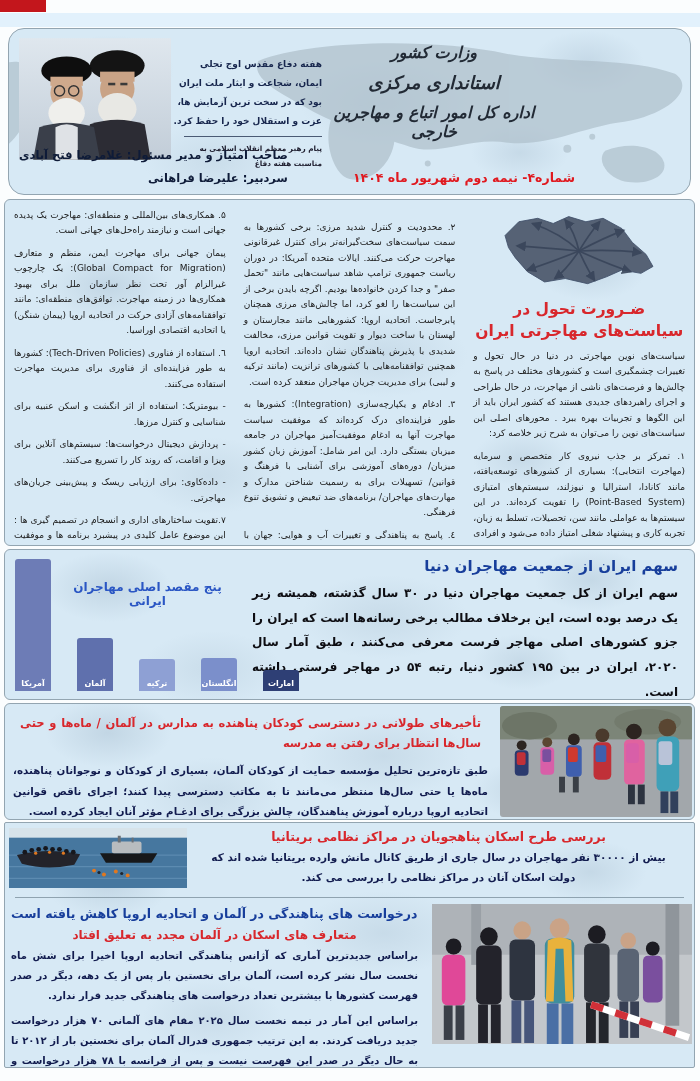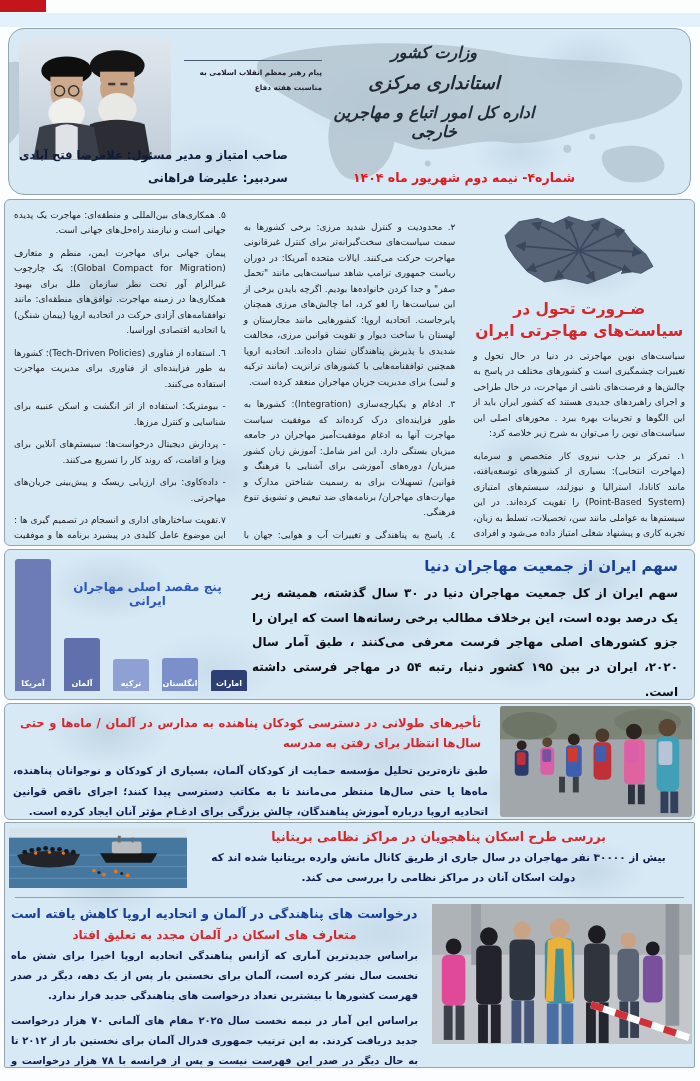--- a/index.html
+++ b/index.html
@@ -42,21 +42,21 @@
   .iranmap{display:block;margin:0 auto;width:190px;height:86px;}
   .main-title{margin:4px 0 6px 0;text-align:center;color:#d8272c;font-weight:bold;font-size:15.5px;line-height:1.45;}
 
   
   .iranshare{left:4px;top:549px;width:691px;height:151px;border-radius:6px;display:flex;}
   .ishare-text{width:448px;box-sizing:border-box;padding:7px 16px 8px 6px;}
   .ishare-title{margin:0;text-align:right;color:#173e9b;font-weight:bold;font-size:15px;}
   .ishare-body{margin-top:6px;text-align:justify;font-size:12px;font-weight:bold;line-height:2.06;color:#0d0d12;}
   .chartarea{position:relative;flex:1;}
   .chart-title{position:absolute;right:6px;top:30px;width:185px;text-align:center;color:#2a56c4;font-weight:bold;font-size:12px;}
-  .bars{position:absolute;left:10px;bottom:8px;display:flex;align-items:flex-end;gap:13px;direction:ltr;}
+  .bars{position:absolute;left:10px;bottom:8px;display:flex;align-items:flex-end;gap:26px;direction:ltr;}
   .bar{width:36px;border-radius:3px 3px 0 0;position:relative;}
   .bar span{position:absolute;bottom:3px;left:0;width:100%;text-align:center;color:#fff;font-size:8px;font-weight:bold;white-space:nowrap;}
 
   
   .school{left:4px;top:703px;width:691px;height:117px;border-radius:6px;display:flex;}
   .school-photo{width:196px;padding:2px;box-sizing:border-box;}
   .school-photo svg{width:100%;height:111px;display:block;border-radius:3px;}
   .school-body{flex:1;padding:3px 10px 0 8px;box-sizing:border-box;}
   .sec-title-red{margin:7px;color:#d8272c;font-weight:bold;font-size:11.5px;line-height:1.7;text-align:justify;}
   .navy{color:#111b4e;font-weight:bold;}
@@ -121,20 +121,21 @@
       <ellipse cx="47" cy="32" rx="25" ry="14" fill="#0e0e0e"></ellipse>
       <rect x="31" y="38" width="32" height="9" fill="#cfa98c"></rect>
       <circle cx="40" cy="52" r="5" fill="none" stroke="#333" stroke-width="1.4"></circle>
       <circle cx="54" cy="52" r="5" fill="none" stroke="#333" stroke-width="1.4"></circle>
       <ellipse cx="47" cy="74" rx="18" ry="15" fill="#efefec"></ellipse>
       <path d="M20,88 Q47,79 74,88 L80,120 L14,120 Z" fill="#3a3f4a"></path>
       <path d="M36,88 Q47,82 58,88 L58,120 L36,120 Z" fill="#dfe2e6"></path>
     </svg>
 
     <div class="quote">
+      <div>هفته دفاع مقدس اوج تجلی ایمان، شجاعت و ایثار ملت ایران بود که در سخت ترین آزمایش ها، عزت و استقلال خود را حفظ کرد.</div>
       <div class="quote-src">پیام رهبر معظم انقلاب اسلامی به مناسبت هفته دفاع</div>
     </div>
 
     <div class="callig">
       <div class="l1">وزارت کشور</div>
       <div class="l2">استانداری مرکزی</div>
       <div class="l3">اداره کل امور اتباع و مهاجرین خارجی</div>
     </div>
 
     <div class="publisher">

